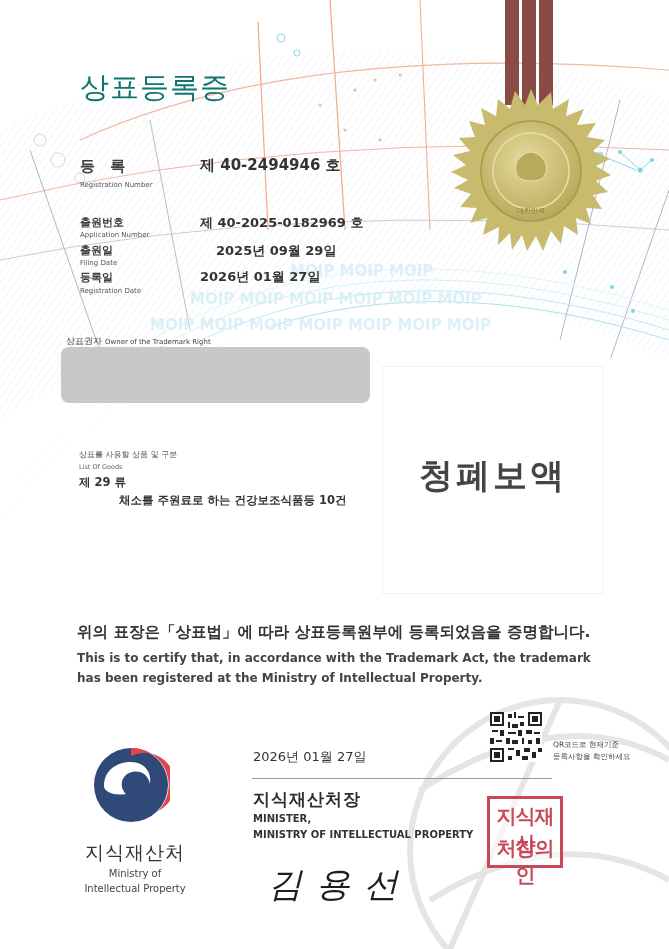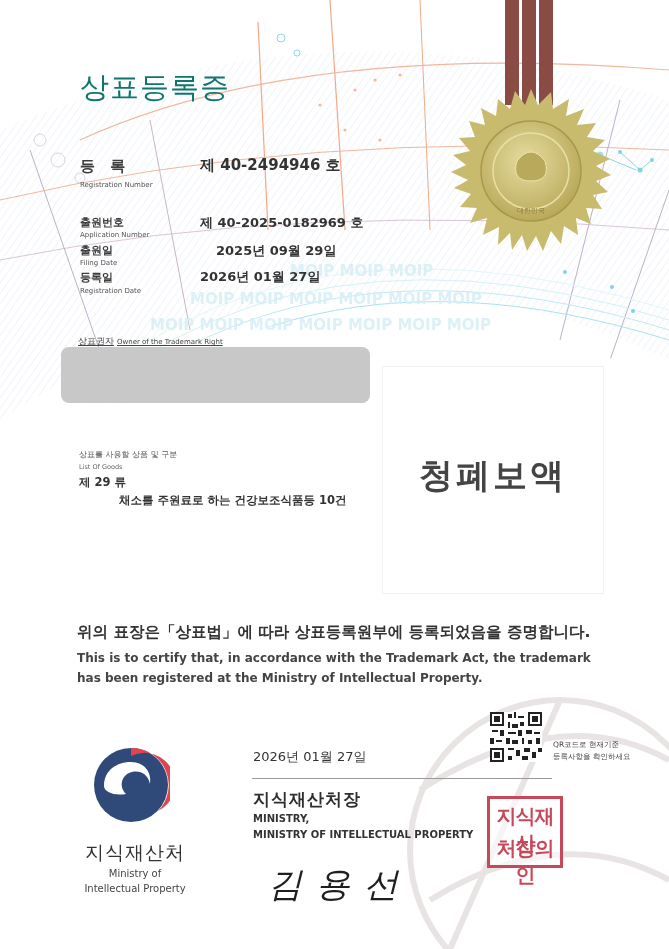--- a/index.html
+++ b/index.html
@@ -19,21 +19,21 @@
   
   .title-ko { position: absolute; left: 80px; top: 68px; font-size: 29px; font-weight: normal; color: #0f766e; letter-spacing: 1px; }
   .title-en { position: absolute; left: 80px; top: 109px; font-size: 11.5px; color: #3a3a3a; letter-spacing: 0.2px; }
 
   .lbl-ko { position: absolute; font-size: 11px; color: #3d3d3d; font-weight: bold; }
   .lbl-ko.big { font-size: 15px; letter-spacing: 5px; }
   .lbl-en { position: absolute; font-size: 7px; color: #555; }
   .val { position: absolute; font-size: 13px; color: #333; font-weight: bold; }
   .val.big { font-size: 15px; }
 
-  .owner-label { position: absolute; left: 78px; top: 335px; font-size: 9px; color: #444; text-decoration: underline; }
+  .owner-label { position: absolute; left: 66px; top: 335px; font-size: 9px; color: #444; }
   .owner-label .en { font-size: 7px; margin-left: 3px; }
   .owner-box { position: absolute; left: 61px; top: 347px; width: 309px; height: 56px; background: #c8c8c8; border-radius: 8px; }
 
   .goods-ko { position: absolute; left: 79px; top: 449px; font-size: 8px; color: #555; }
   .goods-en { position: absolute; left: 79px; top: 463px; font-size: 6.5px; color: #666; }
   .goods-class { position: absolute; left: 79px; top: 475px; font-size: 11.5px; color: #333; font-weight: bold; }
   .goods-desc { position: absolute; left: 79px; top: 493px; font-size: 11.5px; color: #333; font-weight: bold; margin-left: 40px; }
 
   .mark-box { position: absolute; left: 382px; top: 366px; width: 222px; height: 228px; background: #fff; border: 1px solid #f0f3f6; }
   .mark-text { position: absolute; left: 0; right: 0; top: 86px; text-align: center; font-size: 34px; font-weight: bold; color: #444; letter-spacing: 3px; }
@@ -200,21 +200,21 @@
     <path d="M39,2 A37,37 0 0 1 66,65 A30,30 0 0 0 39,10 Z" fill="#e0454f"></path>
     <path d="M12,40 C12,24 25,16 39,16 C52,16 60,26 58,38 C56,28 48,24 40,26 C30,28 26,40 34,48 C22,50 12,46 12,40 Z" fill="#ffffff"></path>
   </svg>
   <div class="agency-ko">지식재산처</div>
   <div class="agency-en1">Ministry of</div>
   <div class="agency-en2">Intellectual Property</div>
 
   <div class="issue-date">2026년 01월 27일</div>
   <div class="sig-line"></div>
   <div class="minister-ko">지식재산처장</div>
-  <div class="minister-en1">MINISTRY,</div>
+  <div class="minister-en1">MINISTER,</div>
   <div class="minister-en2">MINISTRY OF INTELLECTUAL PROPERTY</div>
   <div class="signature">김용선</div>
 
   <svg class="qr" viewBox="0 0 26 25">
     <rect width="26" height="25" fill="#fff"></rect>
     <g fill="#222">
       <rect x="0" y="0" width="7" height="7"></rect>
         <rect x="1" y="1" width="5" height="5" fill="#fff"></rect>
         <rect x="2" y="2" width="3" height="3"></rect>
       <rect x="19" y="0" width="7" height="7"></rect>

